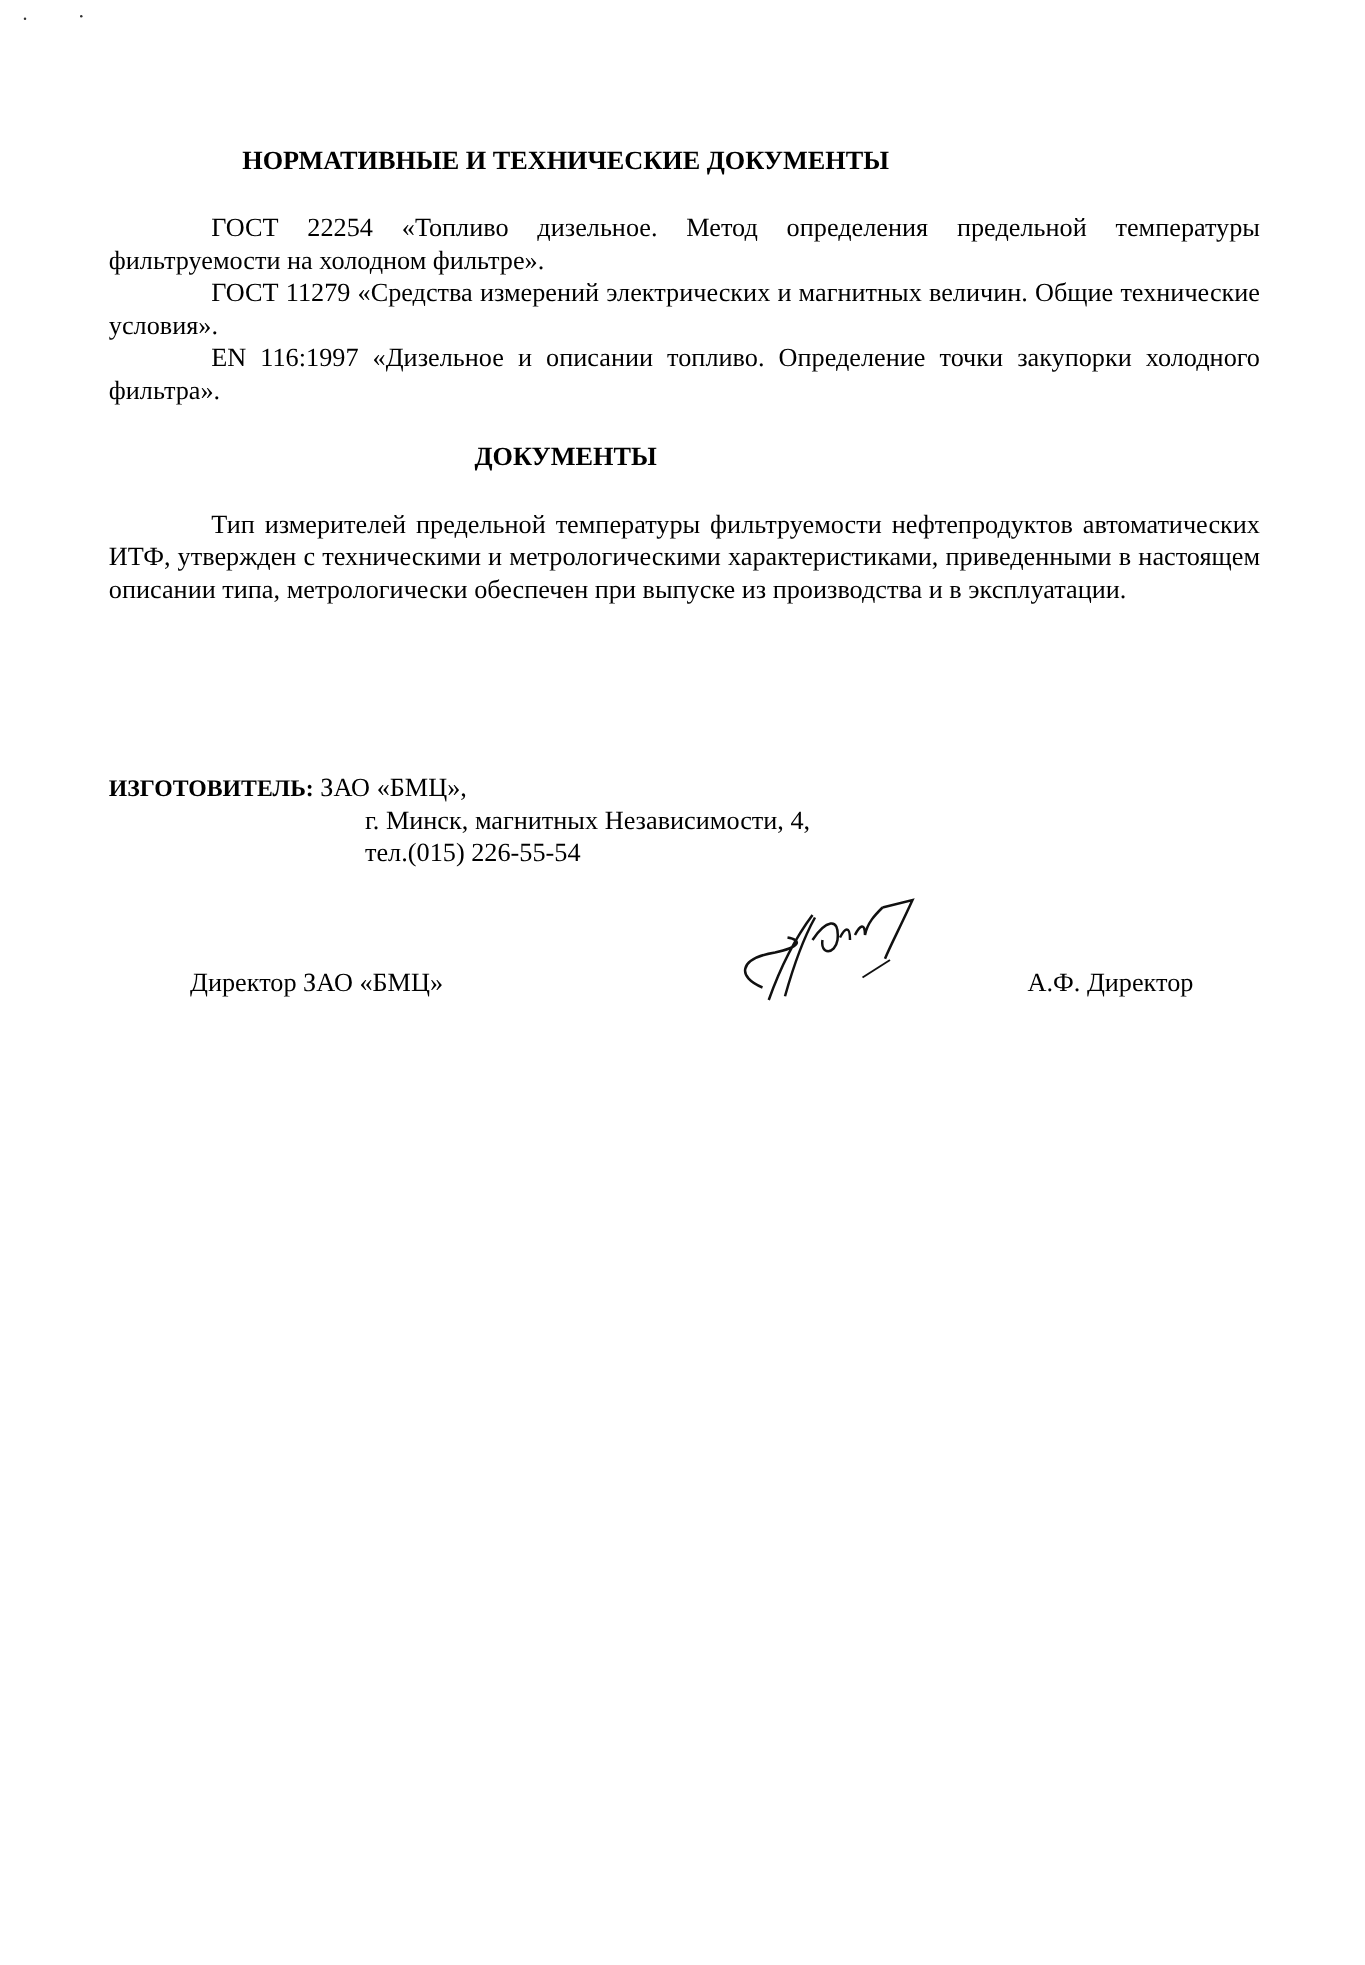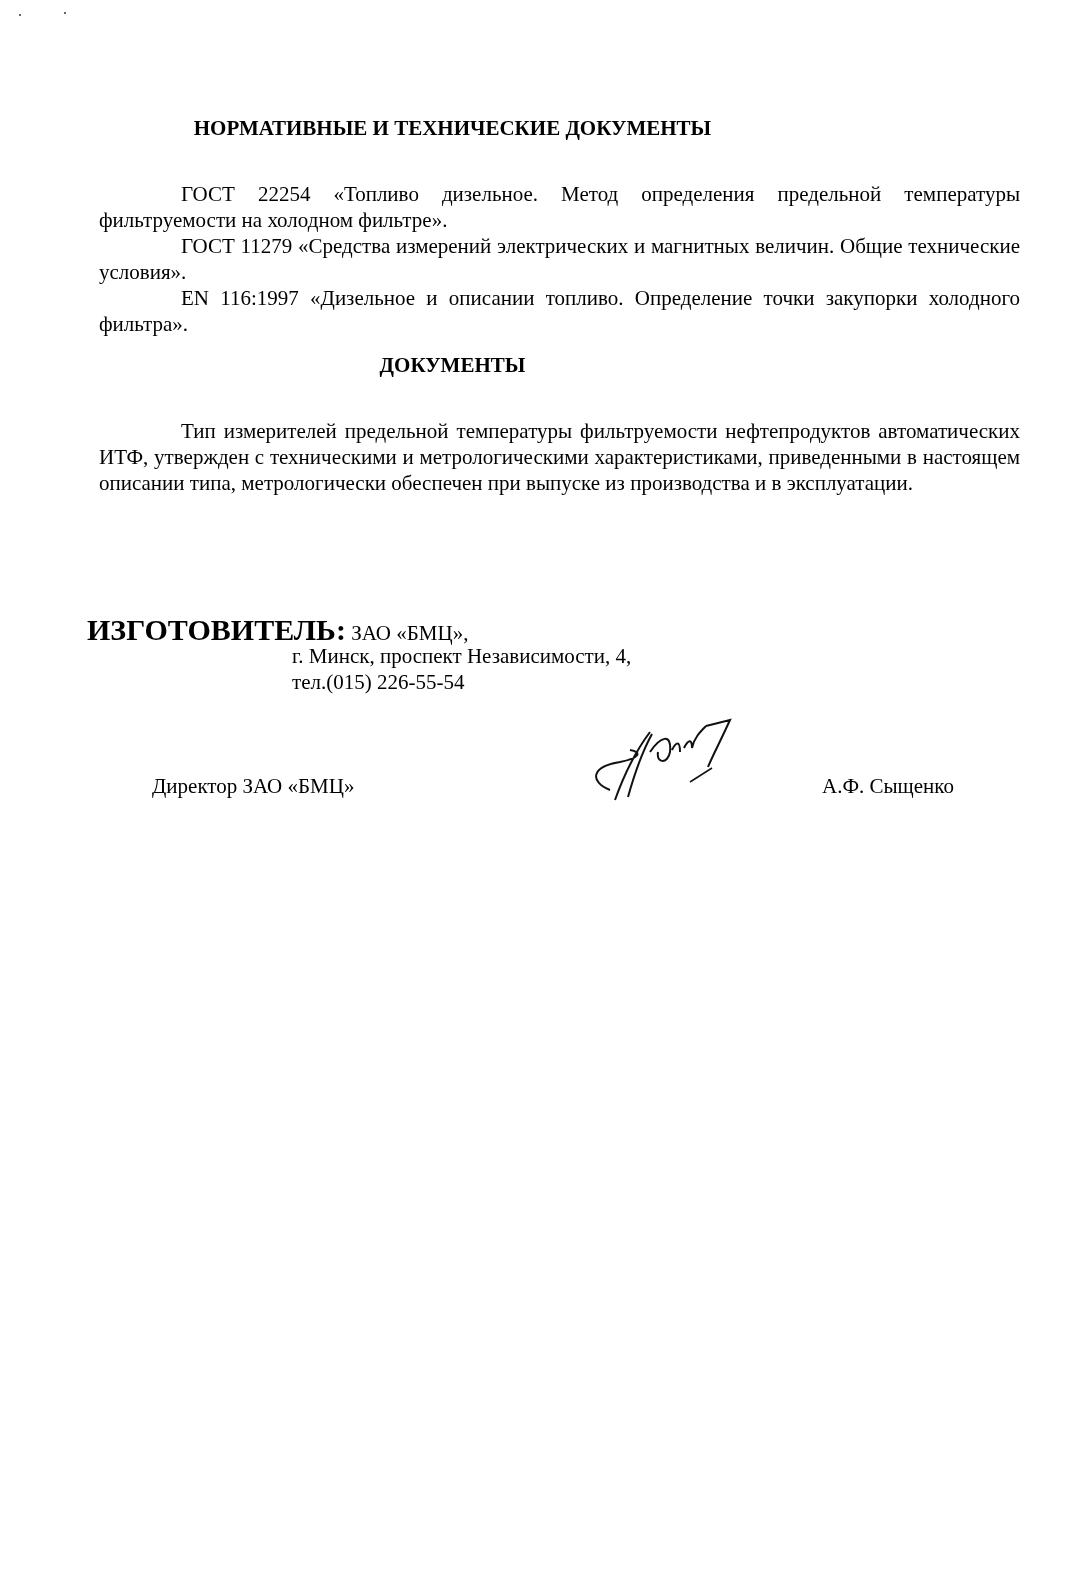--- a/index.html
+++ b/index.html
@@ -9,24 +9,24 @@
     color: #000; font-size: 21px;
   }
   .abs { position: absolute; }
   .heading {
     position: absolute; left: 0; width: 905px; text-align: center;
     font-weight: bold; font-size: 21px;
   }
   .para {
     position: absolute; left: 87px; width: 921px;
     text-align: justify; text-align-last: left;
-    line-height: 26px; text-indent: 82px; margin: 12px;
+    line-height: 26px; text-indent: 82px; margin: 0;
   }
   .dot { position: absolute; width: 2px; height: 2px; background: #333; border-radius: 1px; }
-  .manuf-label { font-weight: bold; font-size: 30px; }
+  .manuf-label { font-weight: bold; font-size: 19px; }
   .sig-line { position:absolute; white-space: nowrap; }
 </style>
 </head>
 <body>
 
 <div class="dot" style="left:19px;top:14px;"></div>
 <div class="dot" style="left:64px;top:12px;"></div>
 
 <div class="heading" style="top:116px;">НОРМАТИВНЫЕ И ТЕХНИЧЕСКИЕ ДОКУМЕНТЫ</div>
 
@@ -35,23 +35,23 @@
 <p class="para" style="top:273px;">EN 116:1997 «Дизельное и описании топливо. Определение точки закупорки холодного фильтра».</p>
 
 <div class="heading" style="top:353px;">ДОКУМЕНТЫ</div>
 
 <p class="para" style="top:406px;">Тип измерителей предельной температуры фильтруемости нефтепродуктов автоматических ИТФ, утвержден с техническими и метрологическими характеристиками, приведенными в настоящем описании типа, метрологически обеспечен при выпуске из производства и в эксплуатации.</p>
 
 <div class="abs" style="left:87px; top:616px; line-height:28px;">
   <div><span class="manuf-label">ИЗГОТОВИТЕЛЬ:</span>
   <span>ЗАО «БМЦ»,</span></div>
 </div>
-<div class="abs" style="left:292px; top:644px;">г. Минск, проспект Независимости, 4,</div>
+<div class="abs" style="left:292px; top:644px;">г. Минск, магнитных Независимости, 4,</div>
 <div class="abs" style="left:292px; top:670px;">тел.(015) 226-55-54</div>
 
 <div class="sig-line" style="left:152px; top:774px;text-align:center;">Директор ЗАО «БМЦ»</div>
 
 <svg class="abs" style="left:580px; top:712px;" width="170" height="95" viewBox="0 0 170 95">
   <path d="M30 78 C10 70, 10 55, 40 50 C60 46, 62 40, 50 38 M35 88 C45 60, 55 40, 70 20 M48 85 C55 60, 62 40, 72 22 M70 40 C80 25, 92 20, 90 40 C88 52, 76 52, 78 40 M92 38 C96 30, 100 28, 100 40 M104 36 C108 28, 112 26, 112 36 C114 26, 120 20, 126 14 M126 14 L150 8 C140 30, 132 45, 128 55" fill="none" stroke="#111" stroke-width="2"></path>
   <path d="M110 70 L132 56" fill="none" stroke="#111" stroke-width="1.5"></path>
 </svg>
 
-<div class="sig-line" style="left:822px; top:774px;">А.Ф. Сыщенко</div>
+<div class="sig-line" style="left:822px; top:774px;">А.Ф. Директор</div>
 
 </body></html>

